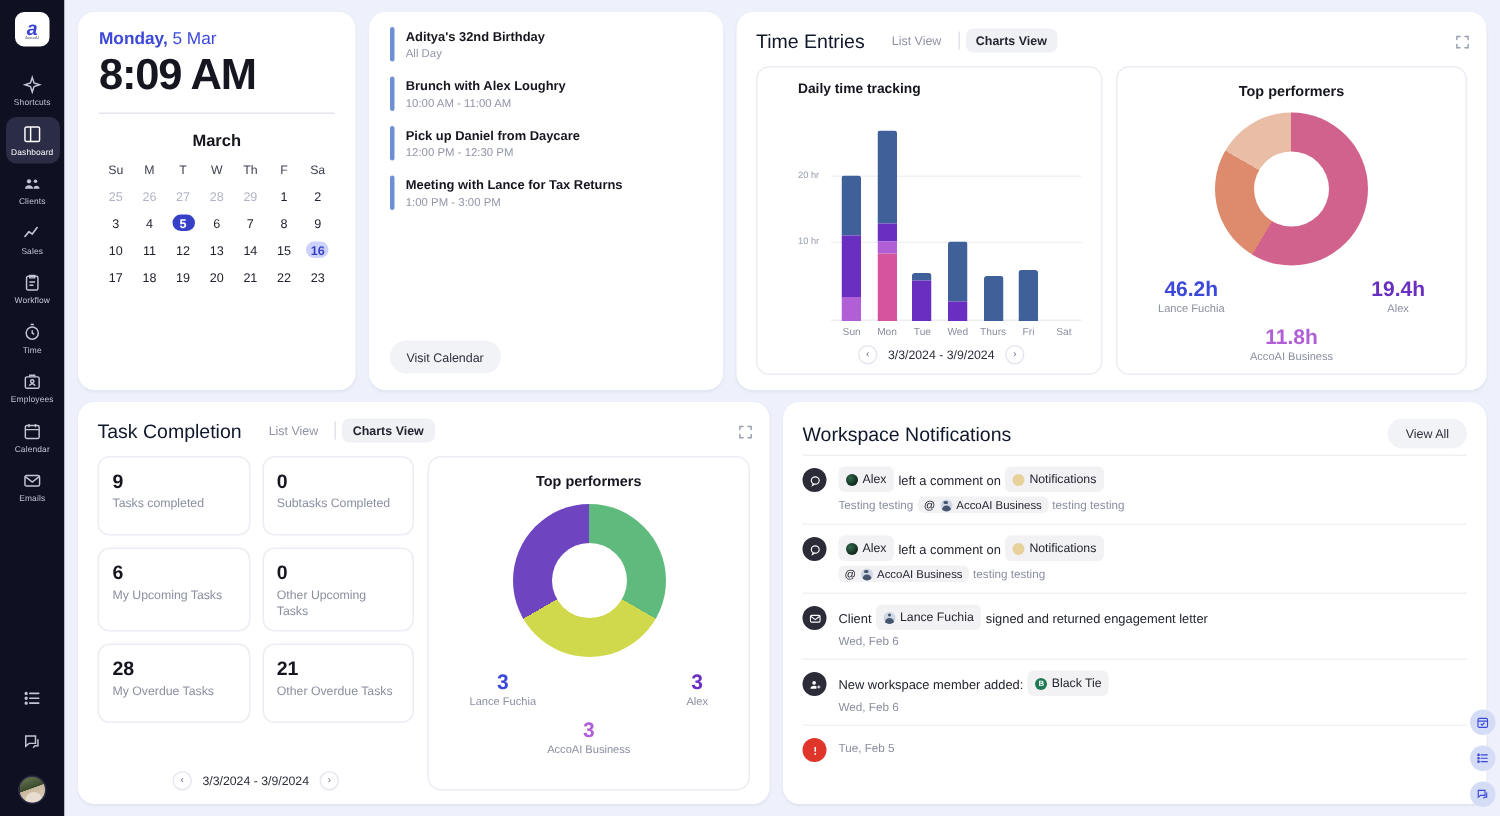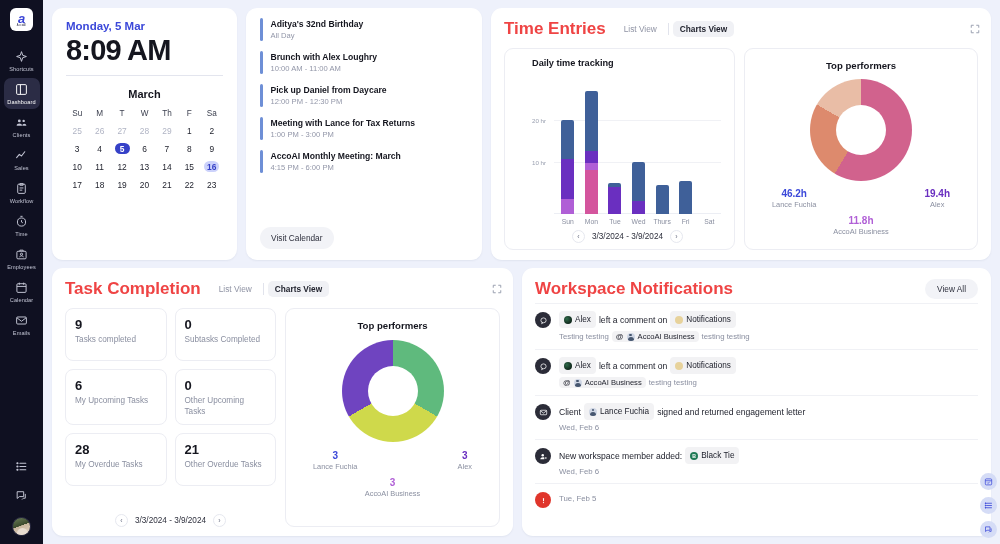--- a/index.html
+++ b/index.html
@@ -57,21 +57,21 @@
   .row { display: flex; gap: 9px; }
   .row-top { height: 260px; }
   .row-bot { flex: 1; }
 
   .card { background: #fff; border-radius: 11px; box-shadow: 0 1px 2px rgba(22,30,70,.06); }
 
   
   .clock-card { width: 185px; padding: 12px 14px; position: relative; }
   .date-line { font-size: 11.5px; margin-bottom: 1px; }
   .date-dow { color: #3b48d9; font-weight: 700; }
-  .date-dm { color: #3b48d9; font-weight: 700; }
+  .date-dm { color: #3b48d9; font-weight: 400; }
   .clock-time { font-size: 29px; font-weight: 700; color: #15161f; letter-spacing: -.8px; line-height: 34px; }
   .divider { height: 1px; background: #e3e5ee; margin: 8px 0 12px; }
   .cal-month { text-align: center; font-size: 11px; font-weight: 700; color: #15161f; margin-bottom: 9px; }
   .cal-grid { display: grid; grid-template-columns: repeat(7, 1fr); row-gap: 7px; }
   .cal-hd { font-size: 8.2px; color: #3d4150; text-align: center; font-weight: 400; }
   .cal-day { font-size: 8.4px; color: #22242f; text-align: center; position: relative; }
   .cal-day.muted { color: #b0b4c4; }
   .cal-day span {
     display: inline-flex; align-items: center; justify-content: center;
     min-width: 15px; height: 11px; border-radius: 6px; padding: 0 3px;
@@ -88,21 +88,21 @@
   .visit-btn {
     align-self: flex-start; margin-top: auto;
     background: #f2f3f7; border: none; border-radius: 13px;
     font-size: 8.3px; color: #2d2f3c; padding: 6px 11px; cursor: pointer;
     font-family: inherit;
   }
 
   
   .te-card { flex: 1; padding: 11px 13px 10px; position: relative; display: flex; flex-direction: column; }
   .card-head { display: flex; align-items: center; gap: 11px; margin-bottom: 9px; }
-  .card-title { font-size: 17px; font-weight: 700; color: #ef4444; }
+  .card-title { font-size: 13px; font-weight: 400; color: #0f172a; }
   .view-toggle { display: flex; align-items: center; gap: 4px; }
   .vt { font-size: 8.3px; color: #8f93a4; padding: 3px 7px; border-radius: 5px; cursor: pointer; }
   .vt.on { background: #f0f1f5; color: #22242f; font-weight: 600; }
   .vt-sep { width: 1px; height: 12px; background: #e1e3ec; }
   .expand-btn { position: absolute; right: 11px; top: 12px; cursor: pointer; }
   .te-body { display: flex; gap: 9px; flex: 1; }
   .subcard { border: 1px solid #ecedf3; border-radius: 9px; background: #fff; padding: 9px 11px 6px; }
   .subcard-title { font-size: 9.2px; font-weight: 700; color: #15161f; }
 
   .chart-wrap { flex: 1; display: flex; flex-direction: column; padding-left: 27px; }
@@ -124,21 +124,21 @@
   }
   .pgtext { font-size: 8.2px; color: #2d2f3c; }
 
   
   .donut-card { width: 234px; display: flex; flex-direction: column; align-items: center; padding-top: 11px; }
   .donut-title { font-size: 9.6px; font-weight: 700; color: #15161f; }
   .donut { border-radius: 50%; position: relative; }
   .donut-hole { position: absolute; border-radius: 50%; background: #fff; left: 50%; top: 50%; transform: translate(-50%,-50%); }
   .legend-row { display: flex; justify-content: space-between; width: 100%; padding: 0 16px; }
   .lg { text-align: center; }
-  .lg-val { font-size: 10px; font-weight: 700; }
+  .lg-val { font-size: 14px; font-weight: 700; }
   .lg-name { font-size: 7.4px; color: #8a8fa0; margin-top: 1px; }
   .lg-center { width: 100%; text-align: center; margin-top: 6px; }
 
   
   .tc-card { width: 461px; padding: 11px 13px 9px; position: relative; display: flex; flex-direction: column; }
   .tc-body { display: flex; gap: 9px; flex: 1; }
   .stats-col { flex: 1; display: flex; flex-direction: column; }
   .stats-grid { display: grid; grid-template-columns: 1fr 1fr; gap: 8px; }
   .stat {
     border: 1px solid #ecedf3; border-radius: 8px; padding: 8px 9px 7px; min-height: 53px;
@@ -371,27 +371,20 @@
           <div>
             <div class="event-title">Pick up Daniel from Daycare</div>
             <div class="event-time">12:00 PM - 12:30 PM</div>
           </div>
         </div>
         <div class="event">
           <div class="event-bar"></div>
           <div>
             <div class="event-title">Meeting with Lance for Tax Returns</div>
             <div class="event-time">1:00 PM - 3:00 PM</div>
-          </div>
-        </div>
-        <div class="event">
-          <div class="event-bar"></div>
-          <div>
-            <div class="event-title">AccoAI Monthly Meeting: March</div>
-            <div class="event-time">4:15 PM - 6:00 PM</div>
           </div>
         </div>
         <button class="visit-btn">Visit Calendar</button>
       </section>
 
       <section class="card te-card">
         <div class="card-head">
           <div class="card-title">Time Entries</div>
           <div class="view-toggle">
             <div class="vt">List View</div>

